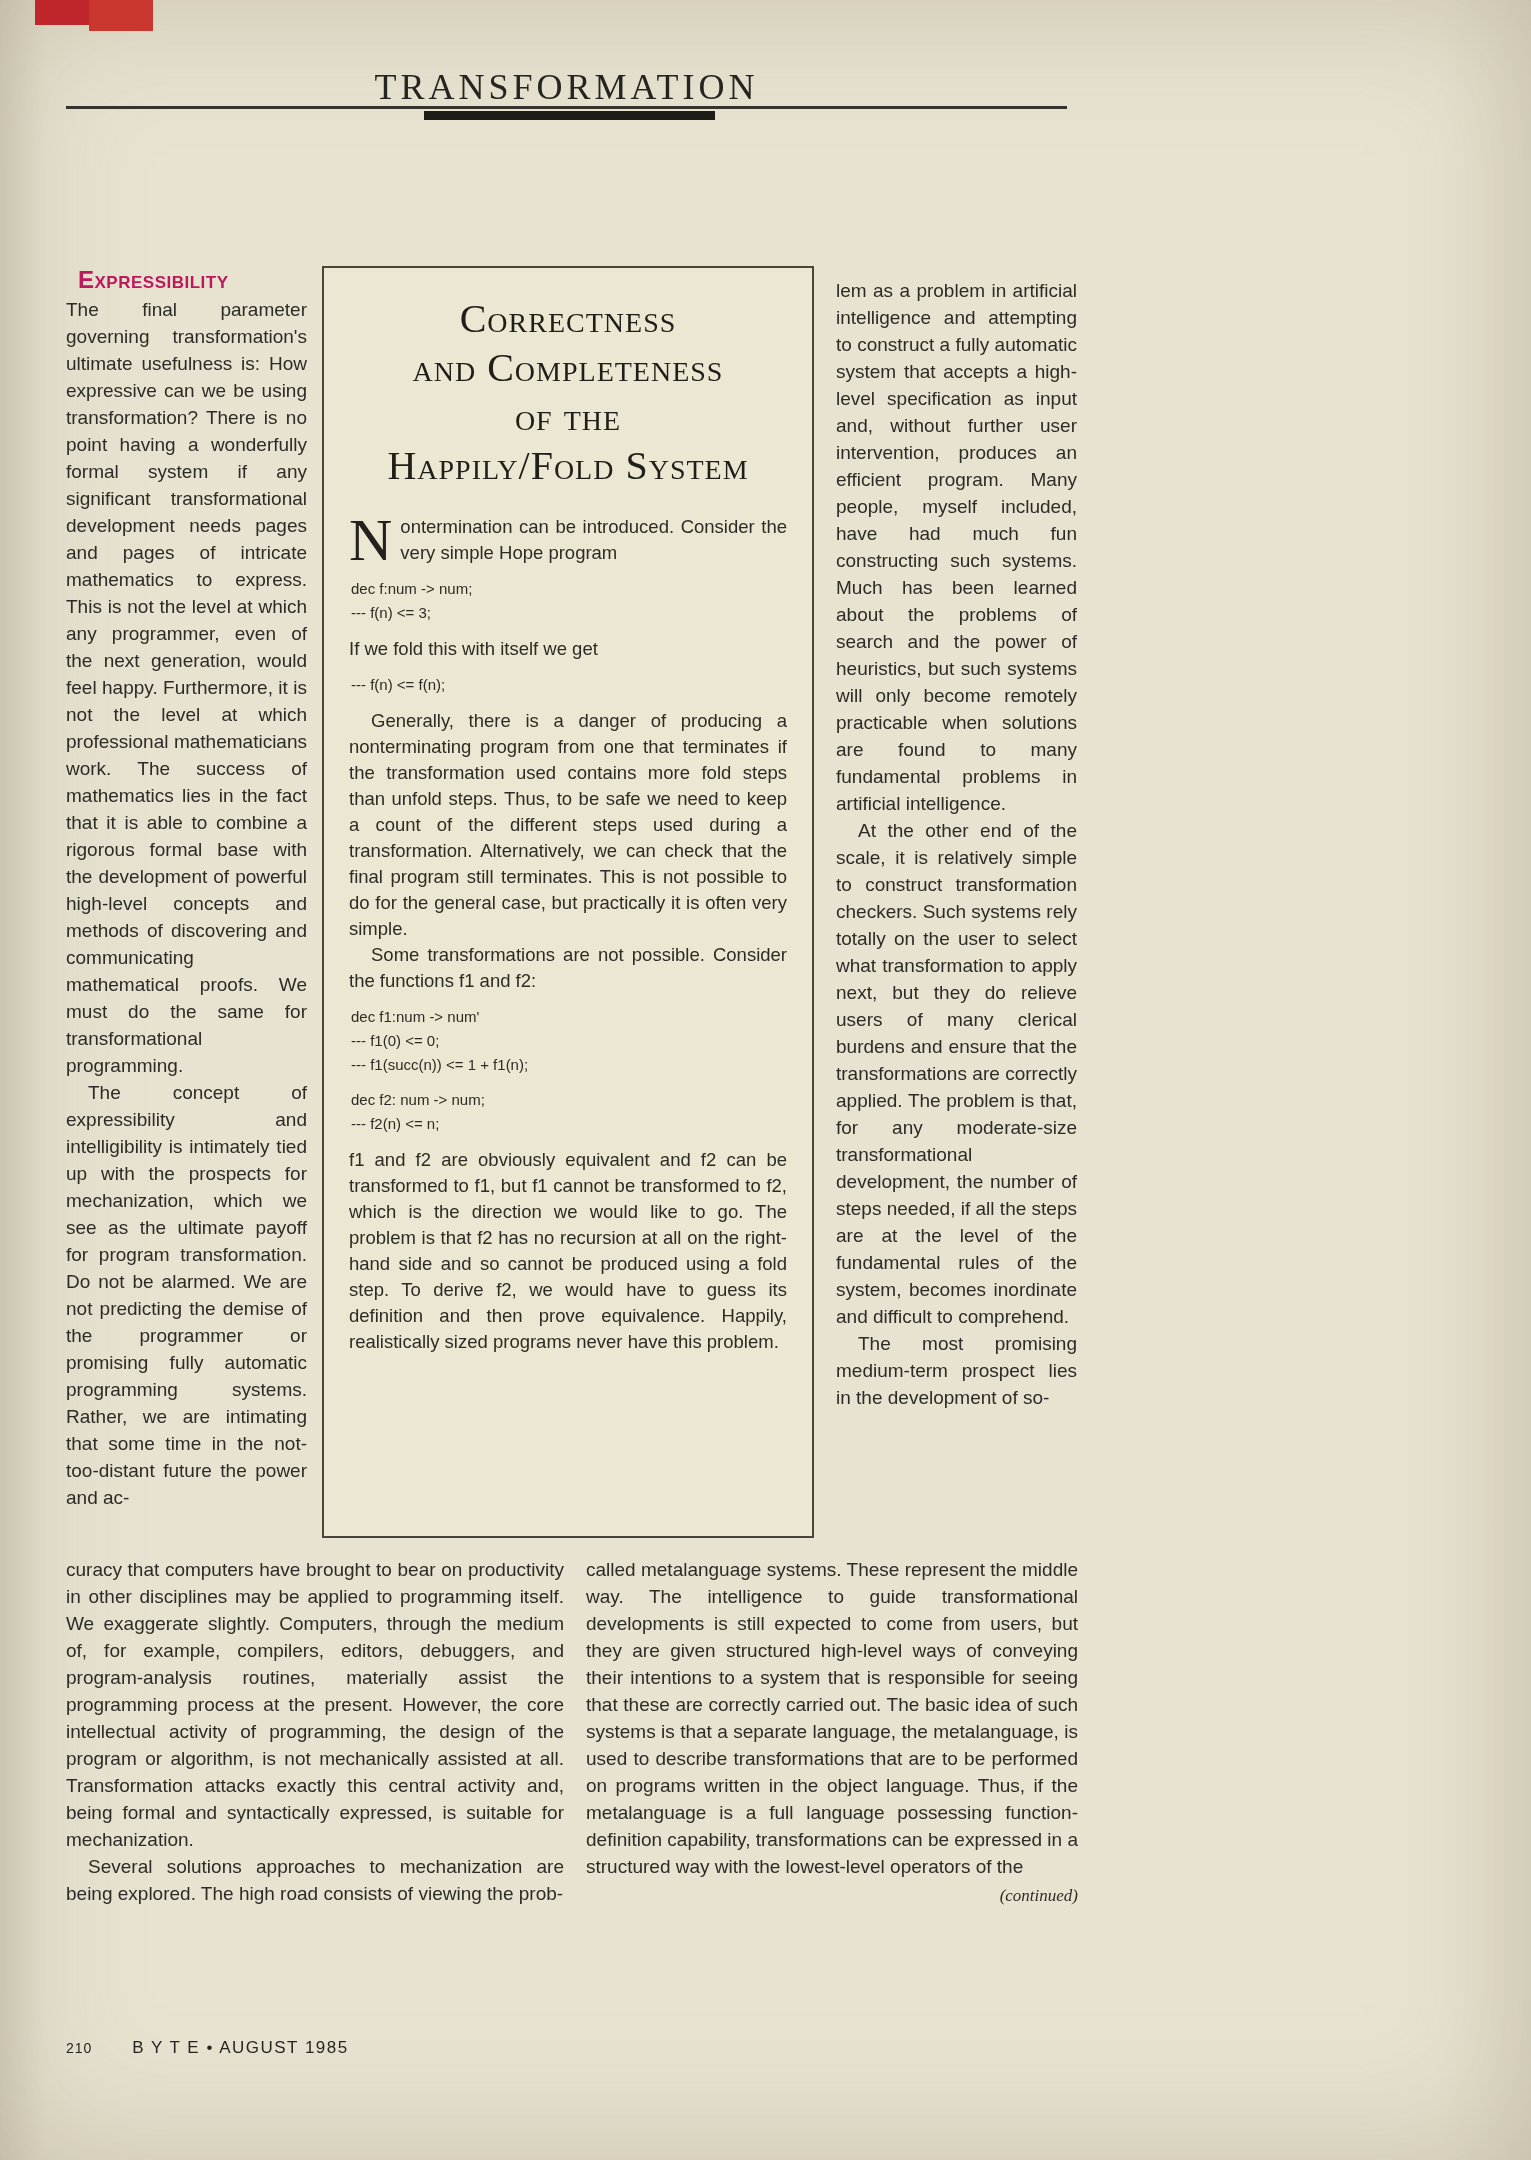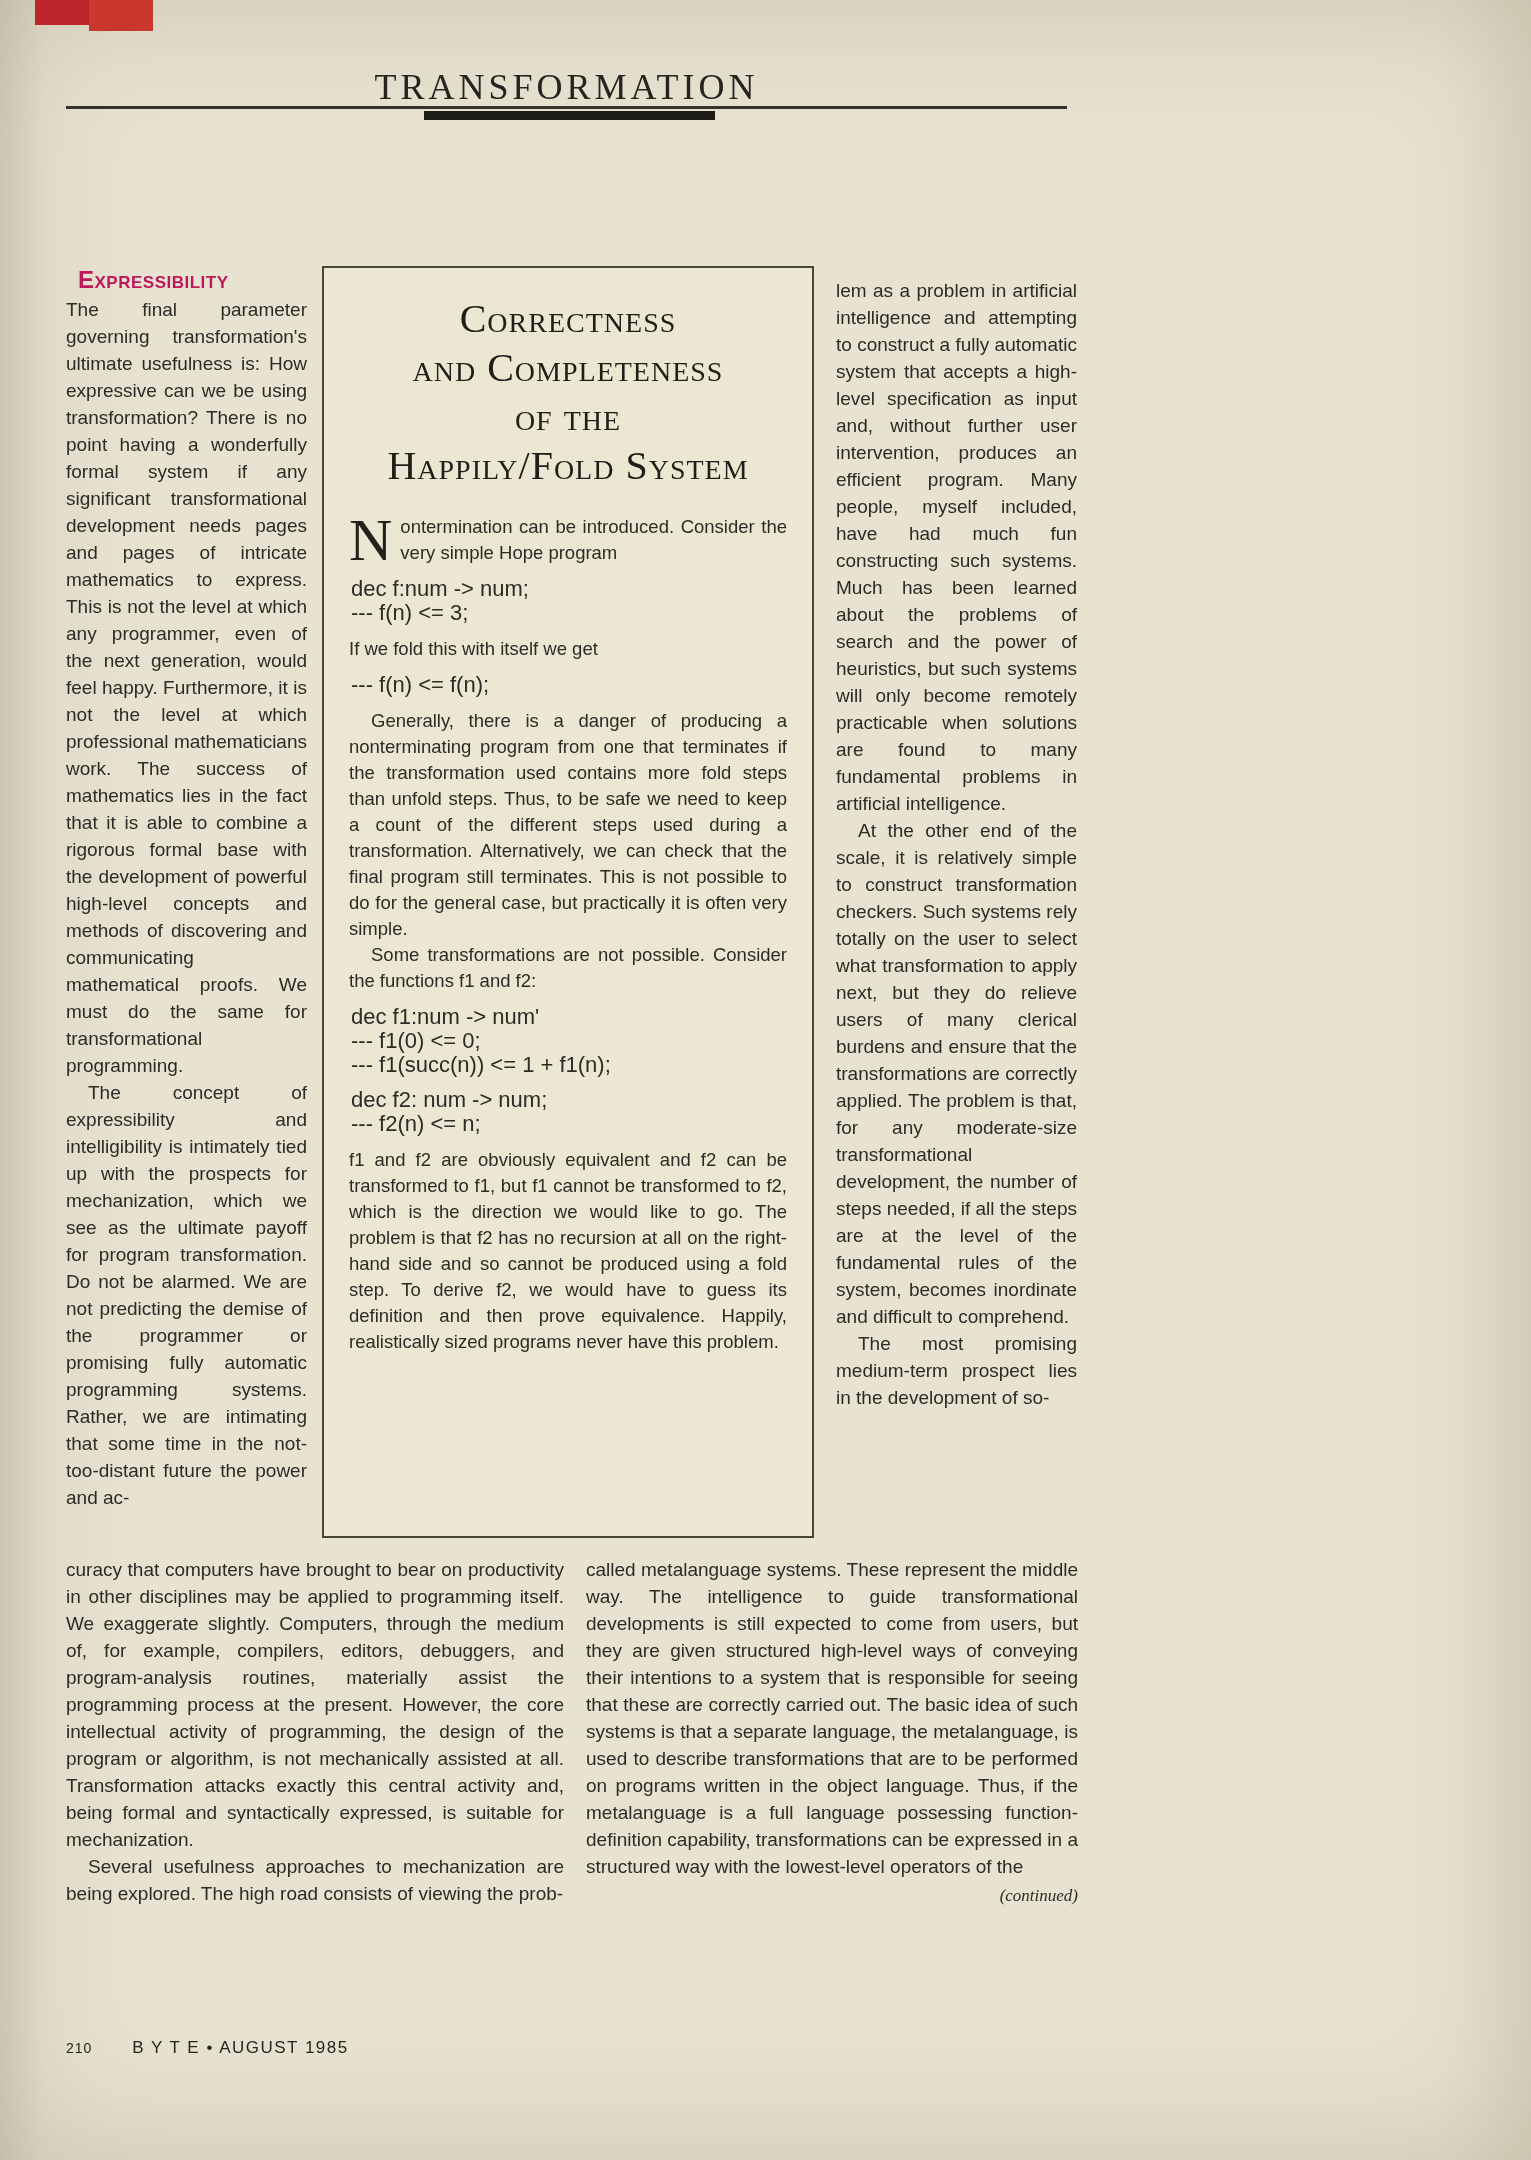--- a/index.html
+++ b/index.html
@@ -56,21 +56,21 @@
     margin-bottom: 24px;
   }
   .fbody { font-size: 18.5px; line-height: 26px; }
   .fbody p { margin: 0; }
   .dropcap {
     float: left;
     font-family: "Liberation Serif", serif;
     font-size: 60px; line-height: 48px;
     padding: 2px 8px 0 0; color: #23211b;
   }
-  .code { margin: 11px 0 11px 2px; font-size: 22px; line-height: 24px; }
+  .code { margin: 11px 0 11px 2px; font-size: 15px; line-height: 24px; }
   .code div { white-space: pre; }
 
   .bottom-col { position: absolute; top: 1556px; font-size: 19px; line-height: 27px; }
   .bottom-col p { margin: 0; }
   .bottom-left  { left: 66px;  width: 498px; }
   .bottom-right { left: 586px; width: 492px; }
   .continued {
     text-align: right; font-family: "Liberation Serif", serif;
     font-style: italic; font-size: 17px; margin-top: 2px;
   }
@@ -132,21 +132,21 @@
 </div>
 
 <div class="col col-right jtext">
   <p>lem as a problem in artificial intelligence and attempting to construct a fully automatic system that accepts a high-level specification as input and, without further user intervention, produces an efficient program. Many people, myself included, have had much fun constructing such systems. Much has been learned about the problems of search and the power of heuristics, but such systems will only become remotely practicable when solutions are found to many fundamental problems in artificial intelligence.</p>
   <p class="indent">At the other end of the scale, it is relatively simple to construct transformation checkers. Such systems rely totally on the user to select what transformation to apply next, but they do relieve users of many clerical burdens and ensure that the transformations are correctly applied. The problem is that, for any moderate-size transformational development, the number of steps needed, if all the steps are at the level of the fundamental rules of the system, becomes inordinate and difficult to comprehend.</p>
   <p class="indent">The most promising medium-term prospect lies in the development of so-</p>
 </div>
 
 <div class="bottom-col bottom-left jtext">
   <p>curacy that computers have brought to bear on productivity in other disciplines may be applied to programming itself. We exaggerate slightly. Computers, through the medium of, for example, compilers, editors, debuggers, and program-analysis routines, materially assist the programming process at the present. However, the core intellectual activity of programming, the design of the program or algorithm, is not mechanically assisted at all. Transformation attacks exactly this central activity and, being formal and syntactically expressed, is suitable for mechanization.</p>
-  <p class="indent">Several usefulness approaches to mechanization are being explored. The high road consists of viewing the prob-</p>
+  <p class="indent">Several solutions approaches to mechanization are being explored. The high road consists of viewing the prob-</p>
 </div>
 
 <div class="bottom-col bottom-right jtext">
   <p>called metalanguage systems. These represent the middle way. The intelligence to guide transformational developments is still expected to come from users, but they are given structured high-level ways of conveying their intentions to a system that is responsible for seeing that these are correctly carried out. The basic idea of such systems is that a separate language, the metalanguage, is used to describe transformations that are to be performed on programs written in the object language. Thus, if the metalanguage is a full language possessing function-definition capability, transformations can be expressed in a structured way with the lowest-level operators of the</p>
   <div class="continued">(continued)</div>
 </div>
 
 <div class="footer">
   <span class="pgnum">210</span><span class="fline">B Y T E  •  AUGUST 1985</span>
 </div>

